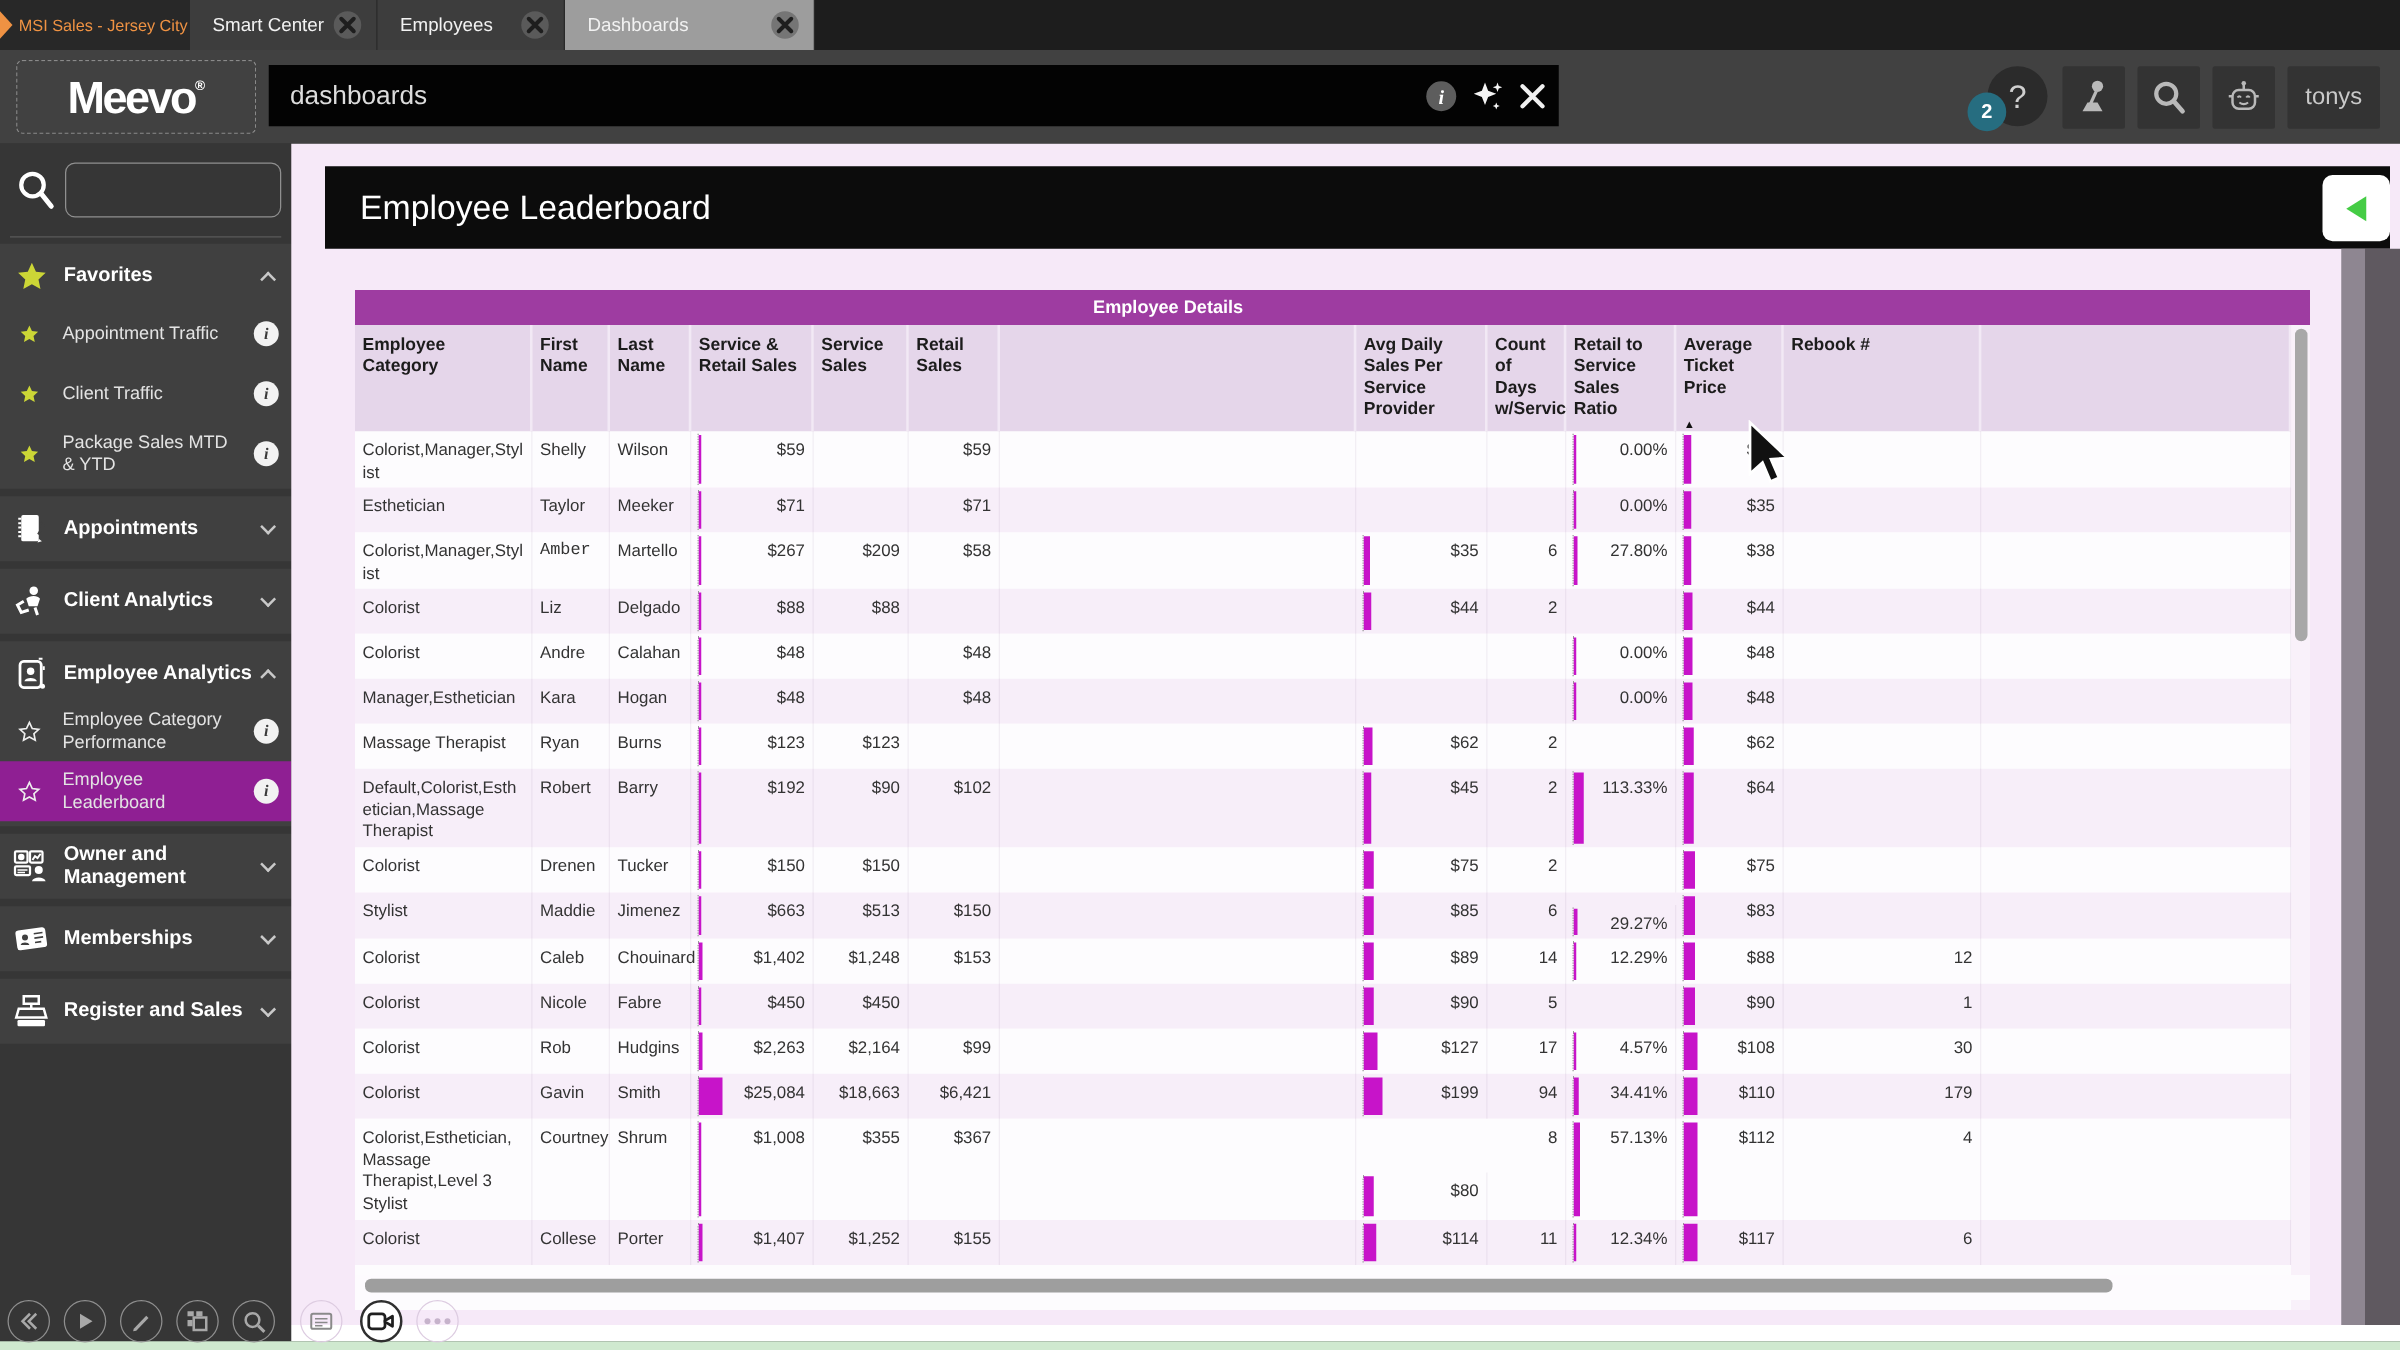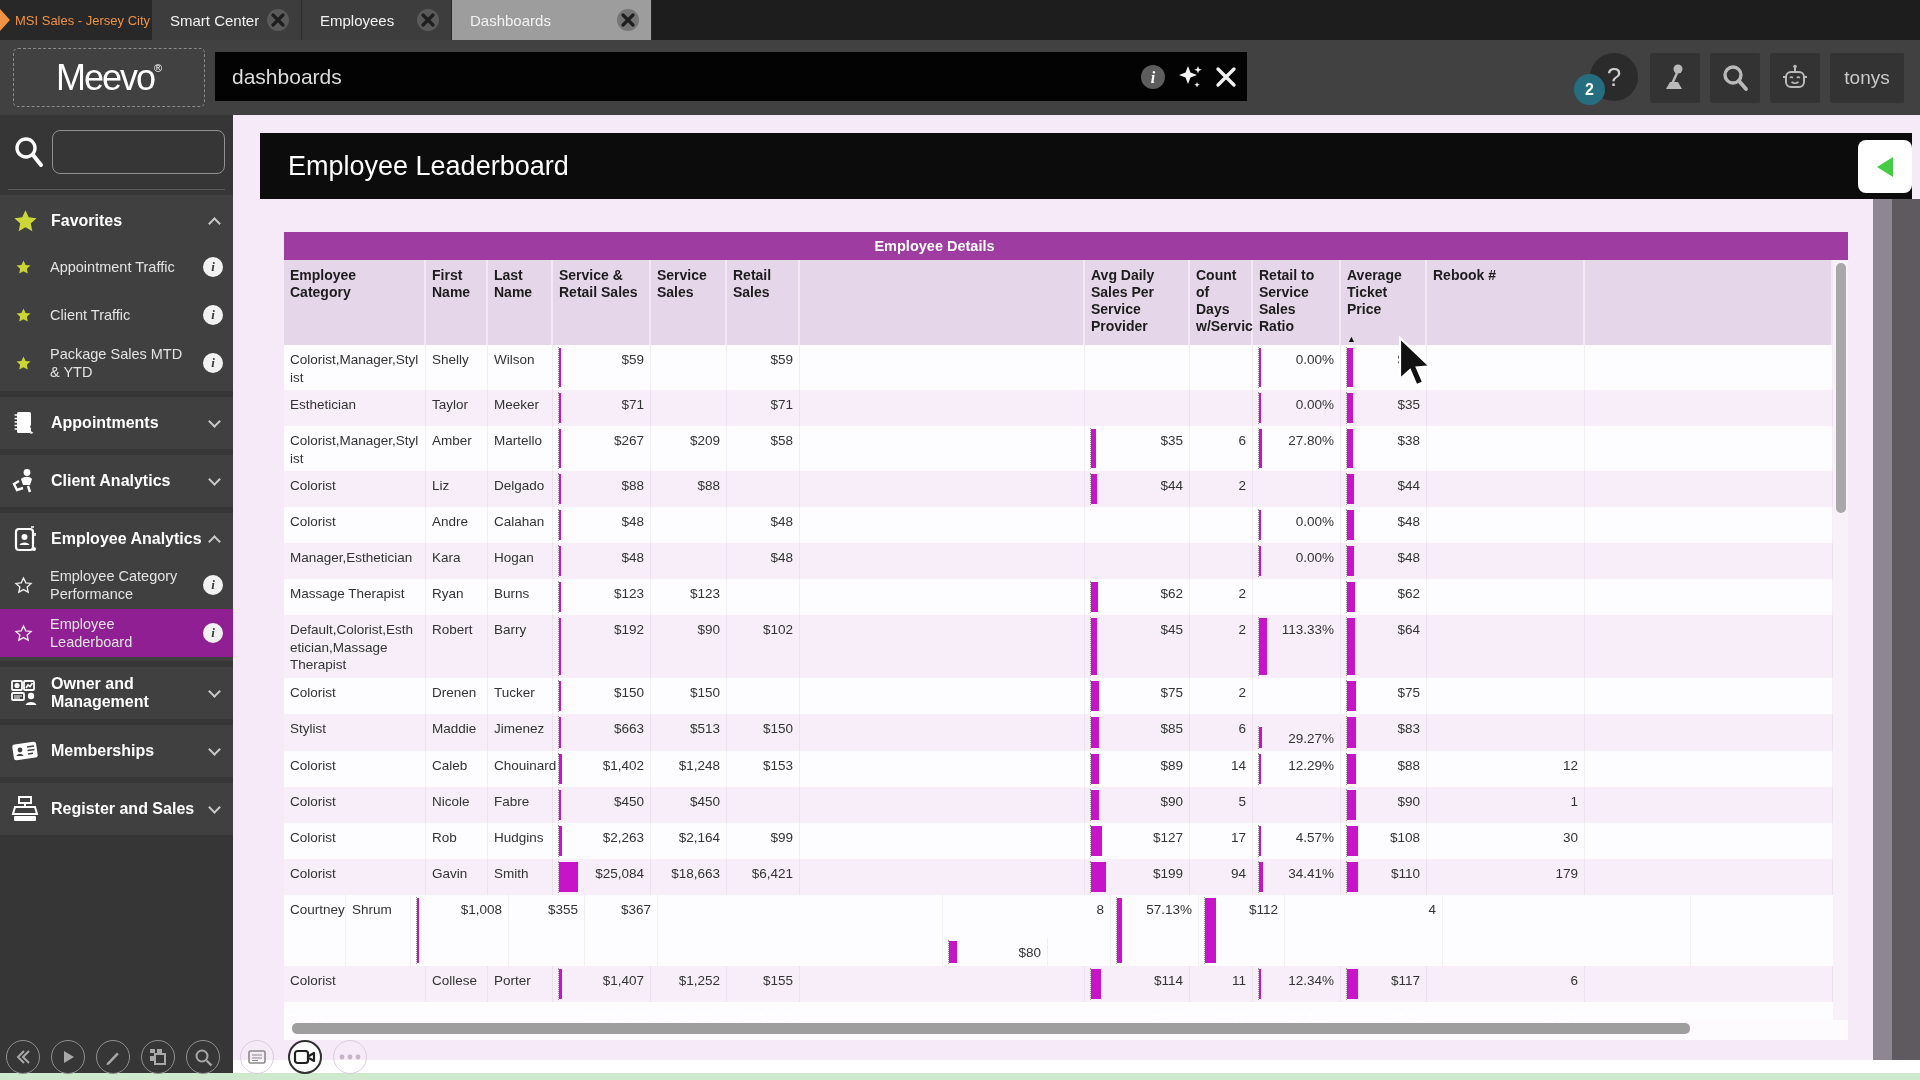--- a/index.html
+++ b/index.html
@@ -18,21 +18,21 @@
   .tab .tab-label { color:#f2f2f2; font-size:15px; }
   .tab.active { background:#9d9d9d; width:200px; }
   .tab-close { width:22px; height:22px; border-radius:50%; background:#5a5a5a; display:flex;
     align-items:center; justify-content:center; flex:none; }
   .tab.active .tab-close { background:#757575; }
 
   
   #topbar { left:0; top:40px; width:1920px; height:75px; background:#414141; }
   #logo { left:13px; top:8px; width:192px; height:59px; border:1px dashed #8a8a8a; border-radius:5px;
     display:flex; align-items:center; justify-content:center; }
-  #logo .word { color:#fff; font-size:36px; font-weight:normal; letter-spacing:-2px; }
+  #logo .word { color:#fff; font-size:36px; font-weight:bold; letter-spacing:-2px; }
   #logo sup { font-size:11px; color:#fff; vertical-align:18px; letter-spacing:0; }
   #searchbar { left:215px; top:12px; width:1032px; height:49px; background:#030303; display:flex; align-items:center; }
   #search-text { color:#dcdcdc; font-size:21px; font-weight:300; margin-left:17px; flex:1; }
   .sb-ic { margin-right:9px; display:flex; align-items:center; }
   .rbtn { position:absolute; top:13px; height:50px; background:#333333; display:flex;
     align-items:center; justify-content:center; border-radius:2px; }
   #help-btn { left:1590px; top:13px; width:48px; height:48px; background:#2b2b2b; border-radius:50%;
     display:flex; align-items:center; justify-content:center; color:#cfcfcf; font-size:26px; }
   #help-badge { left:1574px; top:34px; width:31px; height:31px; border-radius:50%; background:#266d80;
     color:#fff; font-size:16px; font-weight:bold; display:flex; align-items:center; justify-content:center; }
@@ -453,21 +453,21 @@
             <div class="axis"></div>
             <div class="dbar" style="width: 6.1px;"></div>
             <span style="position: relative;">$35</span>
           </div>
           <div class="td right" style="width: 158px;"></div>
           <div class="td" style="width: 248px;"></div>
         </div>
         <div class="tr">
           <div class="td cat" style="width: 142px;"><span style="position: relative;">Colorist,Manager,Stylist</span></div>
           <div class="td" style="width: 62px;">
-            <span style="position: relative;">Amber</span>
+            <span style="position: relative; font-family: Liberation Mono, monospace;">Amber</span>
           </div>
           <div class="td" style="width: 65px;">
             <span style="position: relative;">Martello</span>
           </div>
           <div class="td right" style="width: 98px;">
             <div class="axis"></div>
             <div class="dbar" style="width: 1.7px;"></div>
             <span style="position: relative;">$267</span>
           </div>
           <div class="td right" style="width: 76px;">
@@ -911,20 +911,21 @@
             <div class="axis"></div>
             <div class="dbar" style="width: 10.6px;"></div>
             <span style="position: relative;">$110</span>
           </div>
           <div class="td right" style="width: 158px;">
             <span style="position: relative;">179</span>
           </div>
           <div class="td" style="width: 248px;"></div>
         </div>
         <div class="tr">
+          <div class="td cat" style="width: 142px;"><span style="position: relative;">Colorist,Esthetician,Massage Therapist,Level 3 Stylist</span></div>
           <div class="td" style="width: 62px;">
             <span style="position: relative;">Courtney</span>
           </div>
           <div class="td" style="width: 65px;">
             <span style="position: relative;">Shrum</span>
           </div>
           <div class="td right" style="width: 98px;">
             <div class="axis"></div>
             <div class="dbar" style="width: 2.2px;"></div>
             <span style="position: relative;">$1,008</span>

